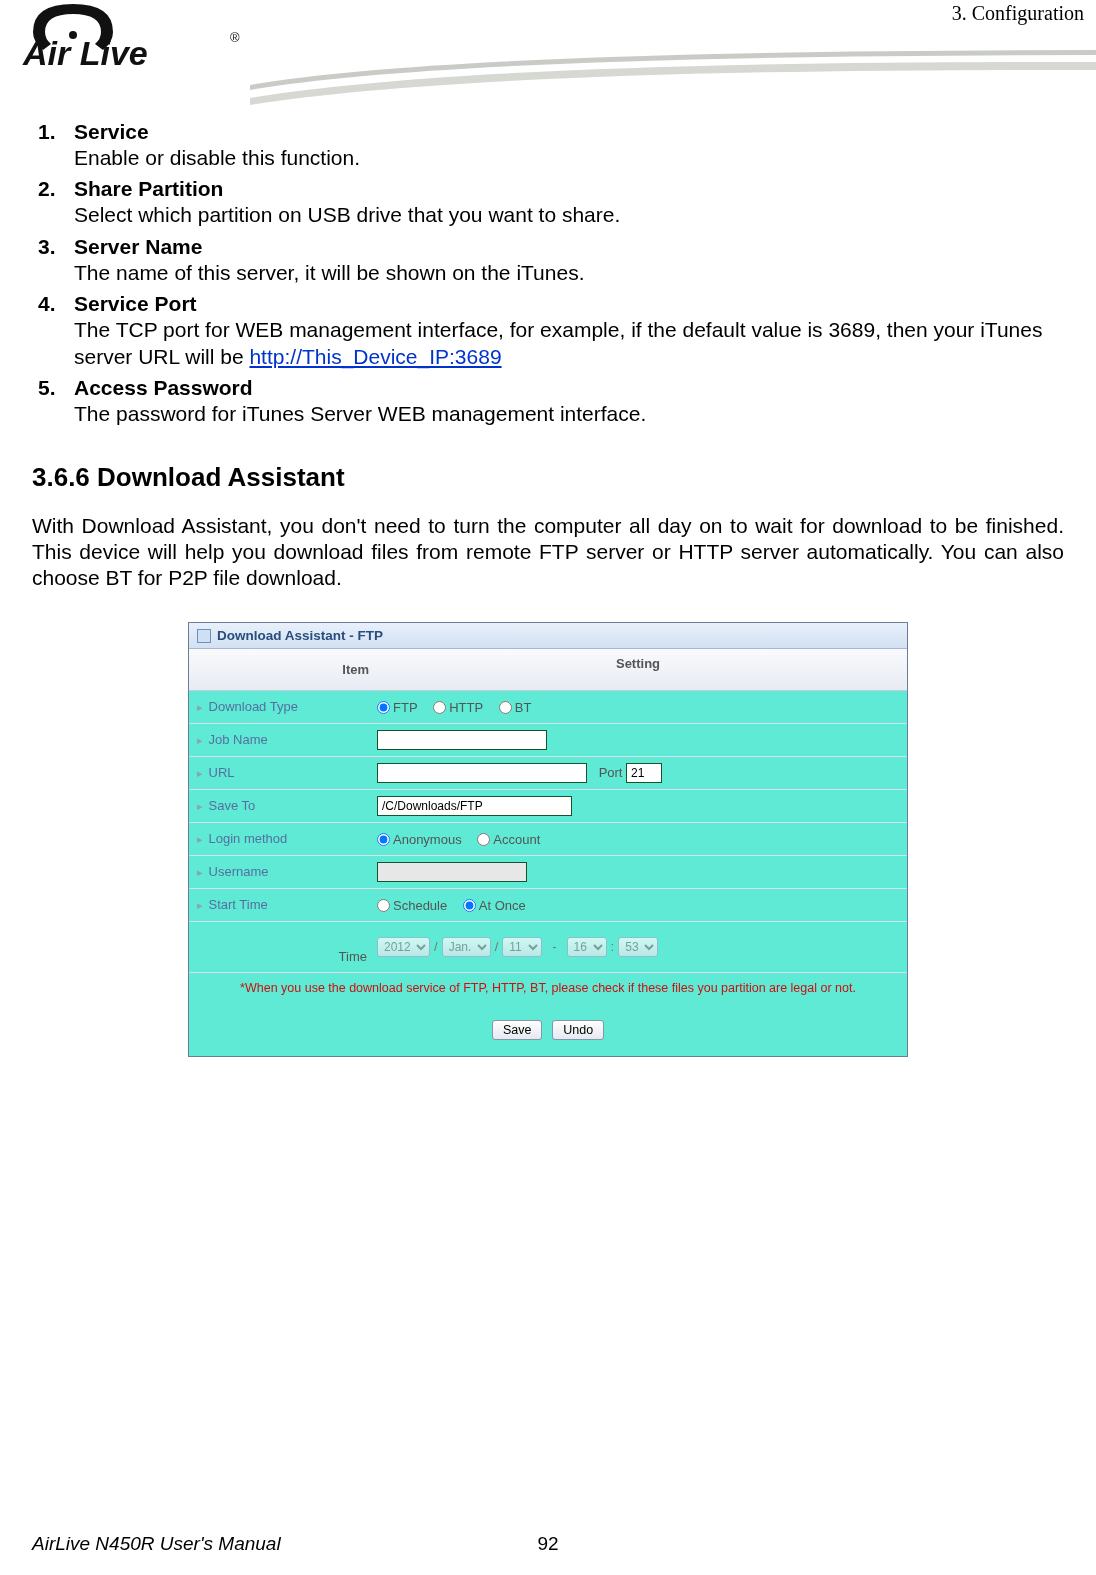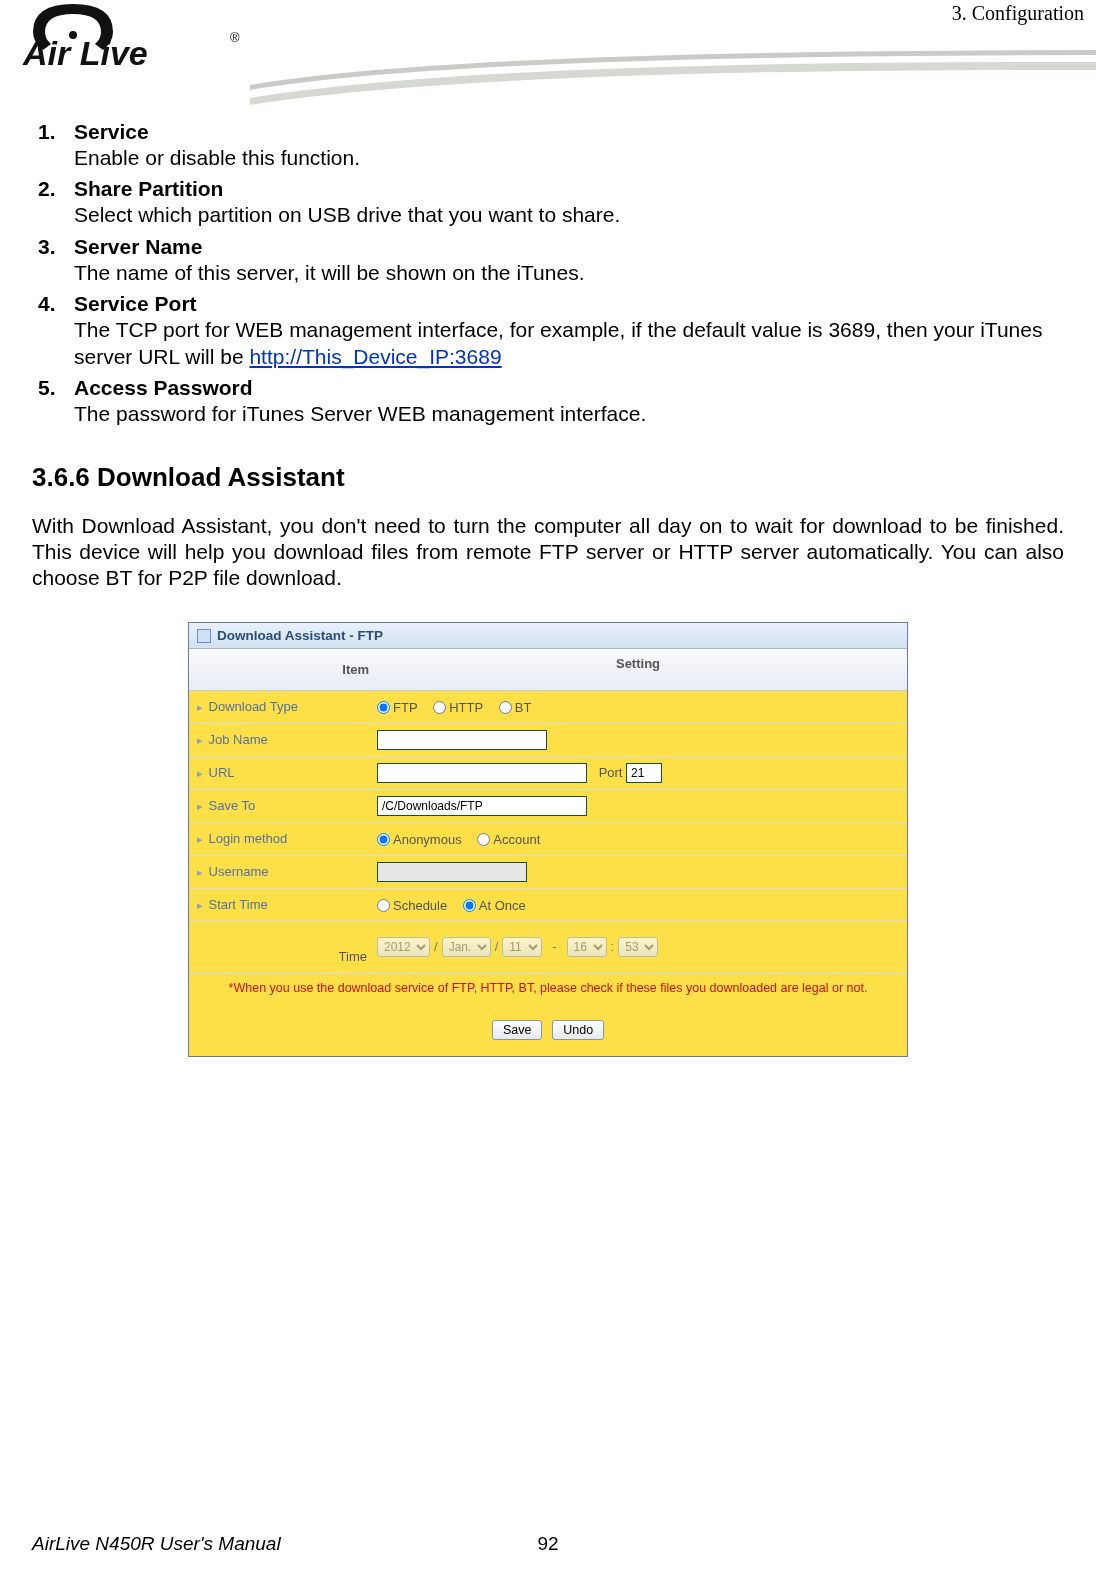--- a/index.html
+++ b/index.html
@@ -38,21 +38,21 @@
     .list-item { margin-bottom: 6px; }
     .item-head { display: flex; }
     .item-num { font-weight: bold; width: 36px; }
     .item-title { font-weight: bold; }
     .item-desc { margin-left: 36px; line-height: 1.3; }
     .item-desc a { color: #0033cc; }
     .section-heading { font-weight: bold; font-size: 26px; margin-top: 34px; margin-bottom: 10px; }
     .section-para { font-size: 21px; text-align: justify; line-height: 1.25; margin-top: 20px; }
 
     
-    .panel-wrap { width: 720px; margin: 30px auto 0; border: 1px solid #6b7d94; background: #fde047; font-family: Arial, sans-serif; }
+    .panel-wrap { width: 720px; margin: 30px auto 0; border: 1px solid #6b7d94; background: #5eead4; font-family: Arial, sans-serif; }
     .panel-title {
       background: linear-gradient(#e8f0fb, #d3e1f3);
       border-bottom: 1px solid #a7b8cf;
       color: #2a4d7d;
       font-weight: bold;
       font-size: 13.5px;
       padding: 5px 8px;
       position: relative;
     }
     .panel-title::before {
@@ -187,21 +187,21 @@
       <div class="col-item">URL</div>
       <div class="col-setting">
         <input type="text" style="width: 210px;" value="">
         <span class="port-label">Port</span>
         <input type="text" style="width: 36px;" value="21">
       </div>
     </div>
 
     <div class="row">
       <div class="col-item">Save To</div>
-      <div class="col-setting"><input type="text" style="width: 210px;" value="/C/Downloads/FTP"></div>
+      <div class="col-setting"><input type="text" style="width: 195px;" value="/C/Downloads/FTP"></div>
     </div>
 
     <div class="row">
       <div class="col-item">Login method</div>
       <div class="col-setting">
         <input type="radio" checked="" style=""><span class="rlabel">Anonymous</span>
         <input type="radio" style=""><span class="rlabel">Account</span>
       </div>
     </div>
 
@@ -225,21 +225,21 @@
       <span class="sep">/</span>
       <select class="sel" disabled=""><option>Jan.</option></select>
       <span class="sep">/</span>
       <select class="sel" disabled="" style="min-width:40px"><option>11</option></select>
       <span class="sep" style="margin:0 10px">-</span>
       <select class="sel" disabled="" style="min-width:40px"><option>16</option></select>
       <span class="sep">:</span>
       <select class="sel" disabled="" style="min-width:40px"><option>53</option></select>
     </div>
 
-    <div class="warning">*When you use the download service of FTP, HTTP, BT, please check if these files you downloaded are legal or not.</div>
+    <div class="warning">*When you use the download service of FTP, HTTP, BT, please check if these files you partition are legal or not.</div>
 
     <div class="btn-row">
       <button class="btn">Save</button>
       <button class="btn">Undo</button>
     </div>
   </div>
 </div>
 
 <div class="footer">
   <span>AirLive N450R User's Manual</span>

